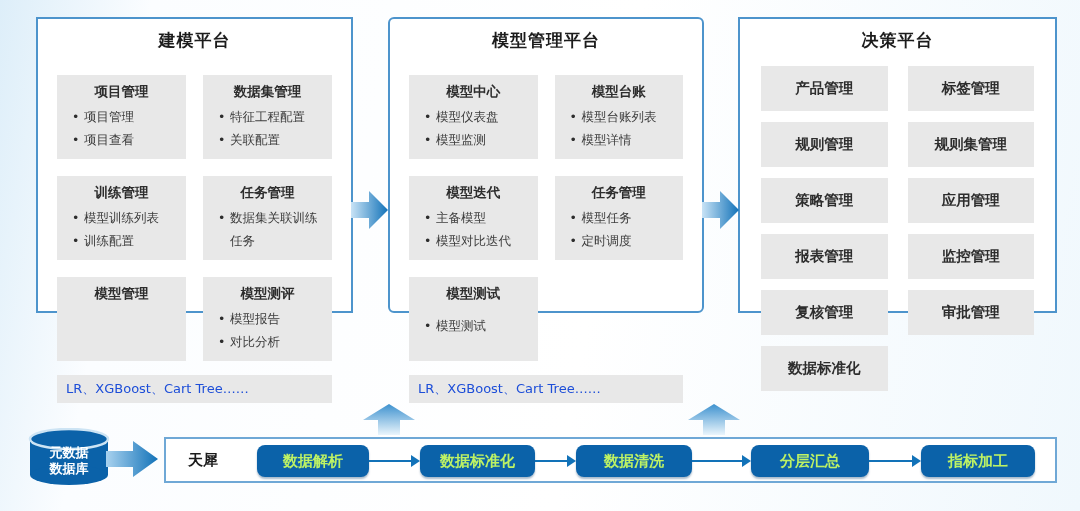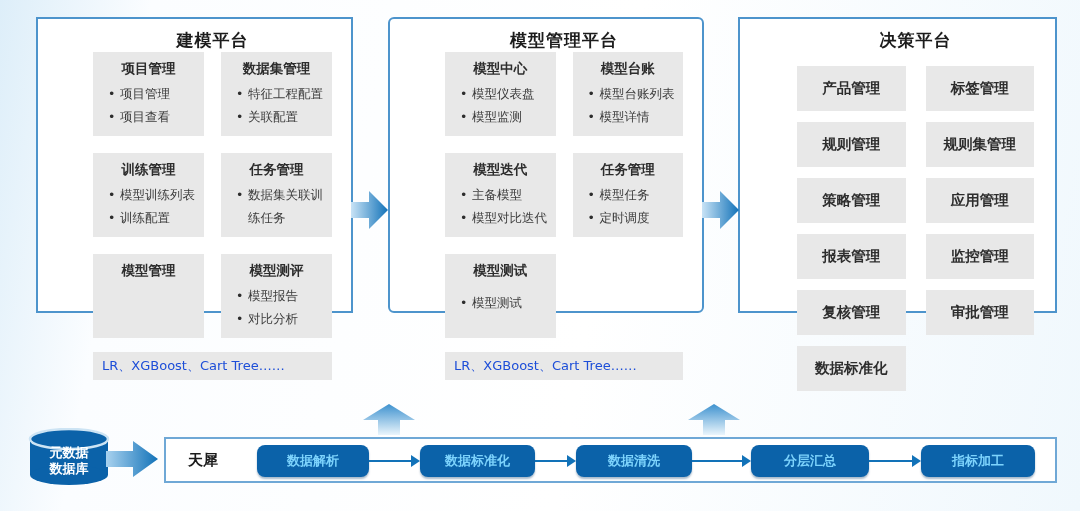--- a/index.html
+++ b/index.html
@@ -2,27 +2,27 @@
 <html style="--accent-blue: #0b62a9; --border-blue: #4d94cc; --flow-blue: #1272b8; --card-gray: #e8e8e8; --arrow-light: #bfe0f5;"><head>
 <meta charset="utf-8">
 <style>
   html,body{margin:0;padding:0;background:#fff;}
   body{font-family:"DejaVu Sans","Liberation Sans",sans-serif;}
   .canvas{position:relative;width:1080px;height:511px;overflow:hidden;
     background:linear-gradient(100deg,#ddeef9 0%,#fbfdff 13%,#ffffff 55%,#f0f8fd 100%);}
 
   
   .platform{position:absolute;top:17px;height:296px;background:#fff;
-    border:2px solid var(--border-blue,#4d94cc);box-sizing:border-box;padding-left:36px;}
+    border:2px solid var(--border-blue,#4d94cc);box-sizing:border-box;}
   .p1{left:36px;width:317px;}
   .p2{left:388px;width:316px;border-radius:6px;}
   .p3{left:738px;width:319px;}
   .platform h2{margin:10px 0 0;text-align:center;font-size:17px;font-weight:bold;
     color:#1c1c1c;letter-spacing:1px;}
-  .grid{margin:0 19px 0;display:grid;grid-template-columns:1fr 1fr;gap:17px;}
+  .grid{margin:23px 19px 0;display:grid;grid-template-columns:1fr 1fr;gap:17px;}
   .card{background:var(--card-gray,#e8e8e8);min-height:84px;padding:8px 4px 6px;box-sizing:border-box;}
   .card-title{text-align:center;font-weight:bold;font-size:13.5px;color:#2d2d2d;margin-bottom:5px;}
   .card ul{margin:0;padding:0 2px 0 11px;list-style:none;}
   .card li{font-size:12.5px;color:#3c3c3c;line-height:1.8;padding-left:12px;position:relative;}
   .card li::before{content:"\2022";position:absolute;left:0;color:#2d2d2d;}
   .card.spread ul{margin-top:12px;}
   .footer-bar{margin:14px 19px 0;background:var(--card-gray,#e8e8e8);height:28px;line-height:28px;
     font-size:13px;color:#1d4ed8;padding-left:9px;}
   .grid3{margin:14px 21px 0;display:grid;grid-template-columns:1fr 1fr;gap:11px 20px;}
   .tile{background:var(--card-gray,#e8e8e8);height:45px;display:flex;align-items:center;
@@ -34,21 +34,21 @@
   
   .cylinder{position:absolute;left:26px;top:428px;width:86px;height:58px;}
   .cyl-text{position:absolute;left:0;top:17px;width:100%;text-align:center;color:#fff;
     font-weight:bold;font-size:13px;line-height:16px;}
   .cyl-text span{display:block;}
   .bar{position:absolute;left:164px;top:437px;width:893px;height:46px;background:#fff;
     border:2px solid #6fa8d6;box-sizing:border-box;}
   .engine{position:absolute;left:22px;top:0;height:42px;line-height:42px;
     font-weight:bold;font-size:15px;color:#1c1c1c;}
   .pbtn{position:absolute;top:6px;height:32px;line-height:32px;text-align:center;
-    background:var(--accent-blue,#0b62a9);color:#7dd3fc;font-weight:bold;font-size:13px;
+    background:var(--accent-blue,#0b62a9);color:#bef264;font-weight:bold;font-size:15px;
     border-radius:8px;box-shadow:0 2px 2px rgba(10,60,110,.35);}
   .b1{left:91px;width:112px;} .b2{left:254px;width:115px;} .b3{left:410px;width:116px;}
   .b4{left:585px;width:118px;} .b5{left:755px;width:114px;}
   .conn{position:absolute;top:21px;height:2px;background:var(--flow-blue,#1272b8);}
   .conn::after{content:"";position:absolute;right:-9px;top:-5px;width:0;height:0;
     border-left:9px solid var(--flow-blue,#1272b8);border-top:6px solid transparent;
     border-bottom:6px solid transparent;}
   .c1{left:203px;width:42px;} .c2{left:369px;width:32px;}
   .c3{left:526px;width:50px;} .c4{left:703px;width:43px;}
 </style>

